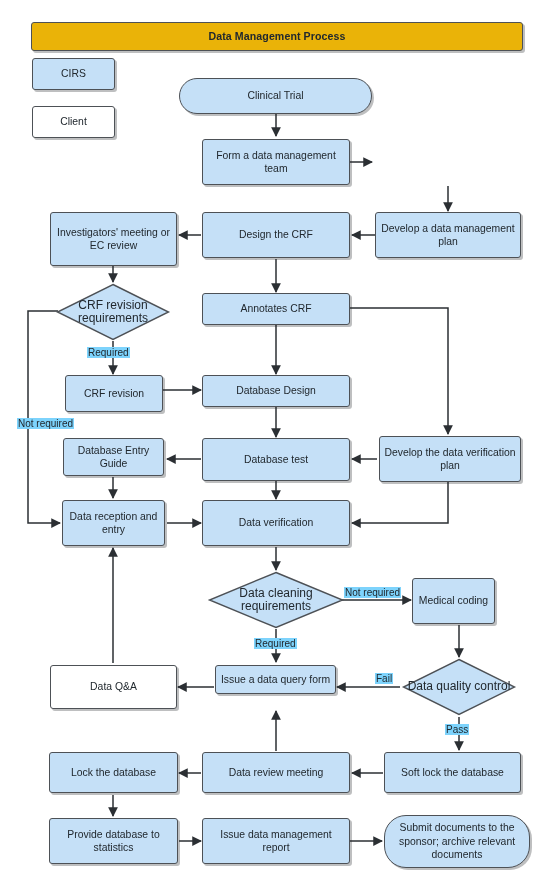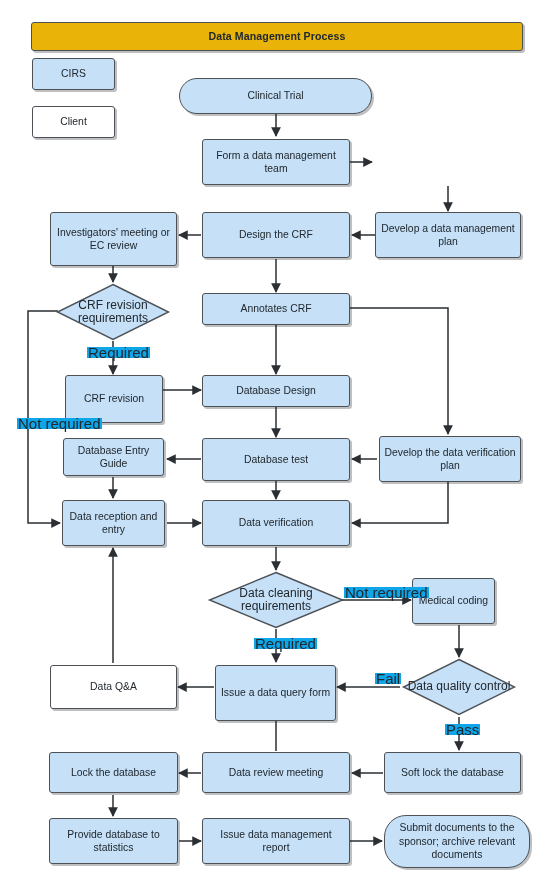--- a/index.html
+++ b/index.html
@@ -68,23 +68,23 @@
     display: flex;
     align-items: center;
     justify-content: center;
     text-align: center;
     font-size: 12px;
     line-height: 13.5px;
     color: #21282e;
   }
   .edge-label {
     position: absolute;
-    background: #0ea5e9;
+    background: #7dd3fc;
     color: #21282e;
-    font-size: 15px;
+    font-size: 10px;
     line-height: 11px;
     padding: 0 1px;
     white-space: nowrap;
     z-index: 4;
   }
 </style>
 </head>
 <body>
 
 <div id="canvas">
@@ -181,21 +181,21 @@
 
   <div class="node rect fill-blue" style="left:50px; top:212px; width:127px; height:54px;">Investigators' meeting or EC review</div>
 
   <div class="diamond" style="left:56px; top:283px; width:114px; height:58px;">
     <svg width="114" height="58" viewBox="0 0 114 58">
       <polygon points="57,1.5 112.5,29 57,56.5 1.5,29" fill="#c5e0f7" stroke="#4d5156" stroke-width="1.4"></polygon>
     </svg>
     <div class="dlabel">CRF revision requirements</div>
   </div>
 
-  <div class="node rect fill-blue" style="left:65px; top:375px; width:98px; height:48px;">CRF revision</div>
+  <div class="node rect fill-blue" style="left:65px; top:375px; width:98px; height:37px;">CRF revision</div>
 
   <div class="node rect fill-blue" style="left:202px; top:293px; width:148px; height:32px;">Annotates CRF</div>
 
   <div class="node rect fill-blue" style="left:202px; top:375px; width:148px; height:32px;">Database Design</div>
 
   <div class="node rect fill-blue" style="left:202px; top:438px; width:148px; height:43px;">Database test</div>
 
   <div class="node rect fill-blue" style="left:379px; top:436px; width:142px; height:46px;">Develop the data verification plan</div>
 
   <div class="node rect fill-blue" style="left:63px; top:438px; width:101px; height:38px;">Database Entry Guide</div>
@@ -208,21 +208,21 @@
     <svg width="136" height="58" viewBox="0 0 136 58">
       <polygon points="68,1.5 134.5,29 68,56.5 1.5,29" fill="#c5e0f7" stroke="#4d5156" stroke-width="1.4"></polygon>
     </svg>
     <div class="dlabel">Data cleaning requirements</div>
   </div>
 
   <div class="node rect fill-blue" style="left:412px; top:578px; width:83px; height:46px;">Medical coding</div>
 
   <div class="node rect fill-white" style="left:50px; top:665px; width:127px; height:44px;">Data Q&amp;A</div>
 
-  <div class="node rect fill-blue" style="left:215px; top:665px; width:121px; height:56px;">Issue a data query form</div>
+  <div class="node rect fill-blue" style="left:215px; top:665px; width:121px; height:29px;">Issue a data query form</div>
 
   <div class="diamond" style="left:402px; top:658px; width:114px; height:58px;">
     <svg width="114" height="58" viewBox="0 0 114 58">
       <polygon points="57,1.5 112.5,29 57,56.5 1.5,29" fill="#c5e0f7" stroke="#4d5156" stroke-width="1.4"></polygon>
     </svg>
     <div class="dlabel">Data quality control</div>
   </div>
 
   <div class="node rect fill-blue" style="left:49px; top:752px; width:129px; height:41px;">Lock the database</div>
 

